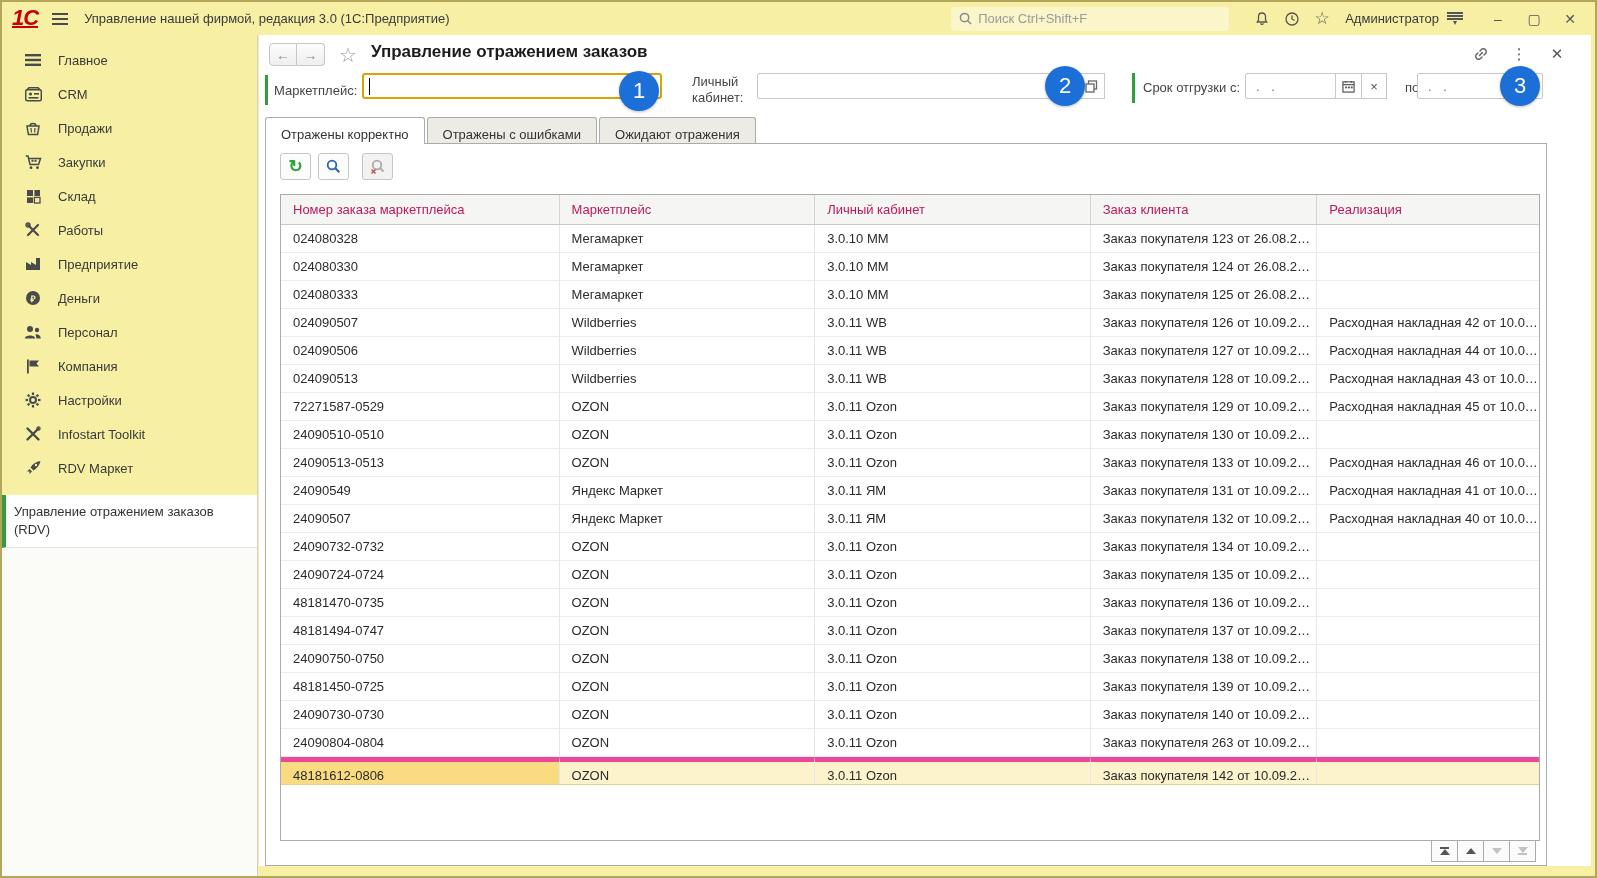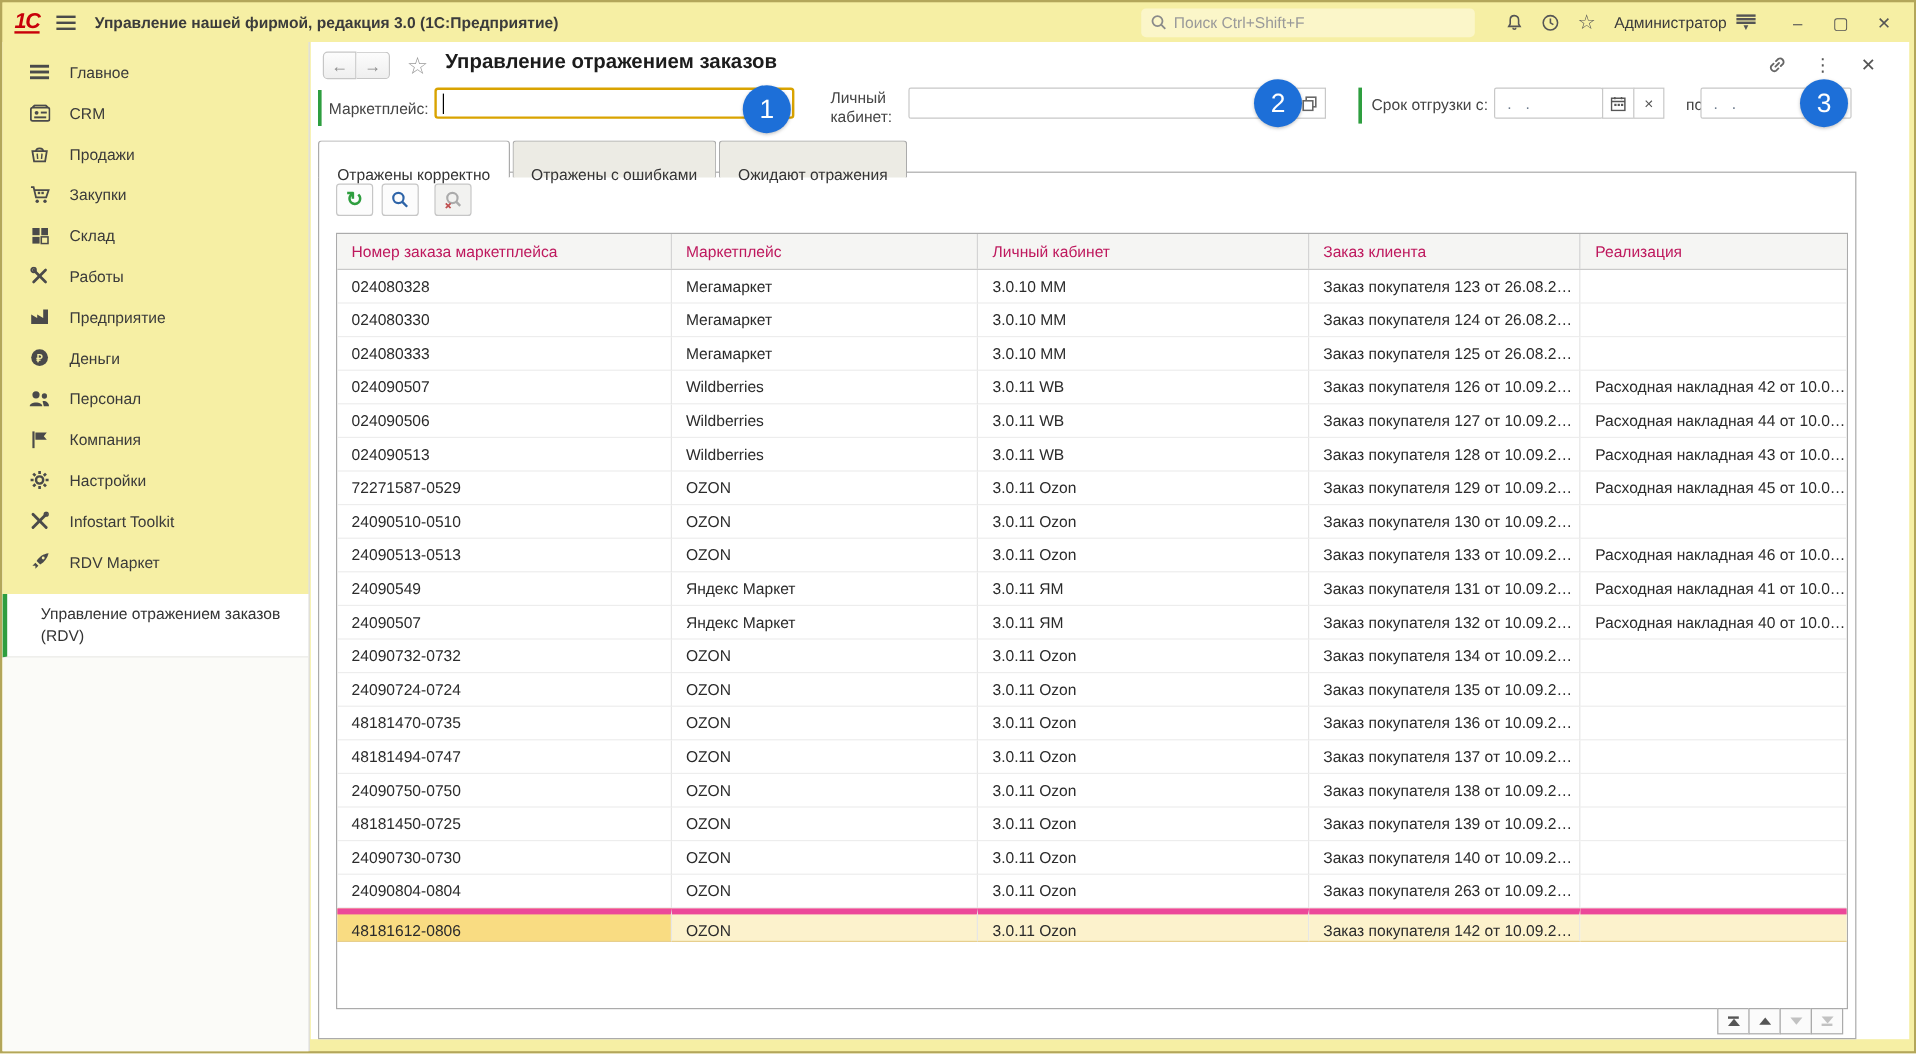--- a/index.html
+++ b/index.html
@@ -1,42 +1,42 @@
 <!DOCTYPE html>
 <html><head>
 <meta charset="utf-8">
 <style>
   * { margin:0; padding:0; box-sizing:border-box; }
   html,body { width:1597px; height:878px; font-family:"Liberation Sans", sans-serif; font-size:13px; color:#333; }
   .window { position:relative; width:1597px; height:878px; background:#F6EFA4; border:2px solid #B3A65A; overflow:hidden; }
 
   
   .topbar { position:absolute; top:0; left:0; right:0; height:33px; background:#F6EFA4; display:flex; align-items:center; padding:0 10px; }
-  .logo1c { font-weight:bold; font-style:italic; font-size:18px; color:#C8000A; letter-spacing:-1px; margin-right:14px; border-bottom:2px solid #C8000A; line-height:17px; }
+  .logo1c { font-weight:bold; font-style:italic; font-size:22px; color:#C8000A; letter-spacing:-1px; margin-right:14px; border-bottom:2px solid #C8000A; line-height:17px; }
   .hamb { width:16px; height:12px; display:flex; flex-direction:column; justify-content:space-between; margin-right:16px; cursor:pointer; }
   .hamb i { display:block; height:2px; background:#4a4a4a; }
-  .topbar .apptitle { color:#3b3b3b;font-weight:bold; }
+  .topbar .apptitle { color:#3b3b3b; }
   .topbar .spacer { flex:1; }
   .searchbox { width:278px; height:24px; background:#FBF6C9; border-radius:4px; display:flex; align-items:center; padding:0 8px; margin-right:18px; }
   .searchbox svg { margin-right:6px; }
   .searchbox .ph { color:#9a9a9a; }
   .tico { width:30px; height:24px; display:flex; align-items:center; justify-content:center; color:#555; cursor:pointer; }
   .username { margin:0 8px; color:#3b3b3b; }
   .menuarrow { display:flex; flex-direction:column; align-items:center; margin-right:14px; cursor:pointer; }
   .menuarrow .bars { width:16px; height:8px; display:flex; flex-direction:column; justify-content:space-between; }
   .menuarrow .bars i { height:2px; background:#555; }
   .menuarrow .car { font-size:8px; color:#555; line-height:6px; }
   .winbtn { width:30px; height:24px; display:flex; align-items:center; justify-content:center; color:#555; font-size:14px; cursor:pointer; margin-left:6px; }
 
   
   .sidebar { position:absolute; top:33px; left:0; width:256px; bottom:0; background:#FFFFFF; border-right:1px solid #CFCFCF; }
   .side-top { background:#F6EFA4; padding:8px 0 10px 0; }
   .snav { height:34px; display:flex; align-items:center; padding-left:22px; cursor:pointer; color:#3a3a3a; }
   .snav .sic { width:18px; height:18px; margin-right:16px; display:flex; align-items:center; justify-content:center; }
-  .openwin { background:#fff; border-bottom:1px solid #E4E4E0; padding:8px 10px 8px 28px; border-left:4px solid #2E9E3F; line-height:18px; color:#333; cursor:pointer; }
+  .openwin { background:#fff; border-bottom:1px solid #E4E4E0; padding:8px 10px 8px 8px; border-left:4px solid #2E9E3F; line-height:18px; color:#333; cursor:pointer; }
   .side-rest { background:#FBFBF8; height:100%; }
 
   
   .main { position:absolute; top:33px; left:257px; width:1332px; bottom:10px; background:#fff; }
 
   .navbtns { position:absolute; top:8px; left:10px; display:flex; }
   .navbtn { width:28px; height:23px; border:1px solid #C6C6C6; background:linear-gradient(#FCFCFC,#EFEFEF); color:#8a8a8a; display:flex; align-items:center; justify-content:center; font-size:14px; cursor:pointer; }
   .navbtn.back { border-radius:4px 0 0 4px; }
   .navbtn.fwd { border-radius:0 4px 4px 0; border-left:none; }
   .favstar { position:absolute; top:8px; left:80px; font-size:20px; color:#9a9a9a; cursor:pointer; }
@@ -50,21 +50,21 @@
   .finput { position:absolute; height:26px; border:1px solid #C8C8C8; background:#fff; border-radius:2px; }
   .finput.focused { border:2px solid #D9A300; border-radius:3px; }
   .caret { position:absolute; left:5px; top:3px; width:1px; height:17px; background:#000; animation:blink 1s steps(1) infinite; }
   @keyframes blink { 50% { opacity:0; } }
   .datetxt { position:absolute; left:10px; top:5px; color:#6d7b8d; letter-spacing:4px; }
   .sqbtn { position:absolute; height:26px; width:27px; border:1px solid #C8C8C8; background:#fff; display:flex; align-items:center; justify-content:center; cursor:pointer; color:#555; }
   .badge { position:absolute; width:40px; height:40px; border-radius:50%; background:#1D6FD8; color:#fff; font-size:22px; display:flex; align-items:center; justify-content:center; z-index:20; box-shadow:0 1px 3px rgba(0,0,0,.25); }
 
   
   .tabstrip { position:absolute; top:82px; left:6px; display:flex; z-index:3; }
-  .tab { height:26px; line-height:26px; padding:15px 15px; border:1px solid #ABABAB; border-bottom:none; border-radius:3px 3px 0 0; background:#ECEBE4; margin-right:2px; cursor:pointer; color:#333; }
+  .tab { height:26px; line-height:26px; padding:4px 15px; border:1px solid #ABABAB; border-bottom:none; border-radius:3px 3px 0 0; background:#ECEBE4; margin-right:2px; cursor:pointer; color:#333; }
   .tab.active { background:#fff; height:27px; }
   .panel { position:absolute; top:108px; left:6px; width:1282px; height:723px; border:1px solid #ABABAB; background:#fff; }
 
   .toolbar { position:absolute; top:9px; left:14px; display:flex; gap:7px; }
   .tbtn { width:31px; height:27px; border:1px solid #C6C6C6; border-radius:3px; background:#FCFCFC; display:flex; align-items:center; justify-content:center; cursor:pointer; }
   .tbtn.disabled { background:#F2F2F0; cursor:default; }
   .refresh-glyph { color:#2E9E3F; font-size:17px; font-weight:bold; }
 
   
   .table-box { position:absolute; top:50px; left:14px; width:1260px; height:647px; border:1px solid #ABABAB; background:#fff; overflow:hidden; }

